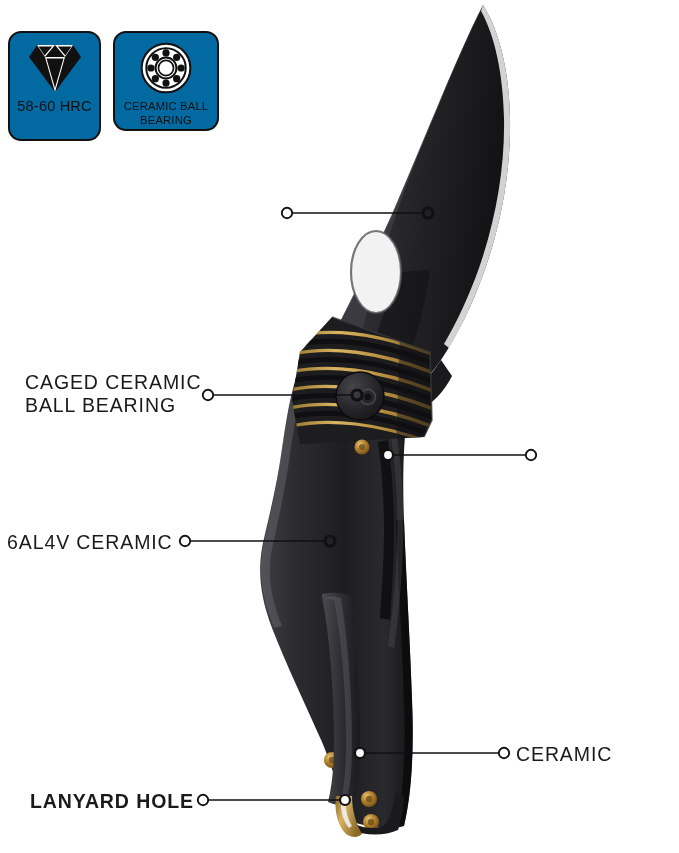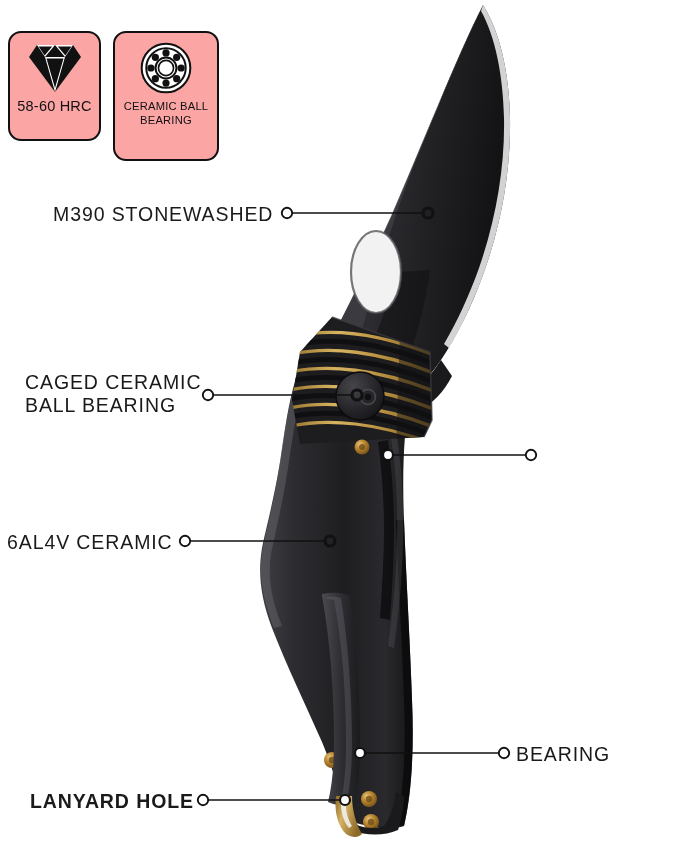--- a/index.html
+++ b/index.html
@@ -25,29 +25,29 @@
     left: 0; top: 0;
     width: 679px;
     height: 853px;
     overflow: visible;
   }
   
   .badge-box {
     position: absolute;
     border: 2.5px solid #111111;
     border-radius: 13px;
-    background: #fca5a5;
+    background: #0369a1;
     box-sizing: border-box;
     display: flex;
     flex-direction: column;
     align-items: center;
     justify-content: flex-start;
   }
   #badge-hrc   { left: 8px;   top: 31px; width: 93px;  height: 110px; }
-  #badge-brng  { left: 113px; top: 31px; width: 106px; height: 130px; }
+  #badge-brng  { left: 113px; top: 31px; width: 106px; height: 100px; }
   .badge-icon {
     margin-top: 9px;
     line-height: 0;
   }
   .badge-text {
     text-align: center;
     color: #111111;
     font-family: "Liberation Sans", sans-serif;
     font-weight: 400;
     letter-spacing: 0.2px;
@@ -339,25 +339,24 @@
           <circle cx="18.3" cy="43.7" r="4.3"></circle>
           <circle cx="13" cy="31" r="4.3"></circle>
           <circle cx="18.3" cy="18.3" r="4.3"></circle>
         </g>
       </svg>
     </span>
     <div class="badge-text">CERAMIC BALL
 BEARING</div>
   </div>
 
-  <div class="callout-label" style="left:53px;  top:203px;">M390 STONEWASHED</div>
 
   <div class="callout-label" style="left:25px;  top:371px;">CAGED CERAMIC
 BALL BEARING</div>
 
 
   <div class="callout-label" style="left:7px;   top:531px;">6AL4V CERAMIC</div>
 
-  <div class="callout-label" style="left:516px; top:743px;">BEARING</div>
+  <div class="callout-label" style="left:516px; top:743px;">CERAMIC</div>
 
   <div class="callout-label" style="left:30px;  top:790px;font-weight:bold;">LANYARD HOLE</div>
 
 </div>
 
 </body></html>

